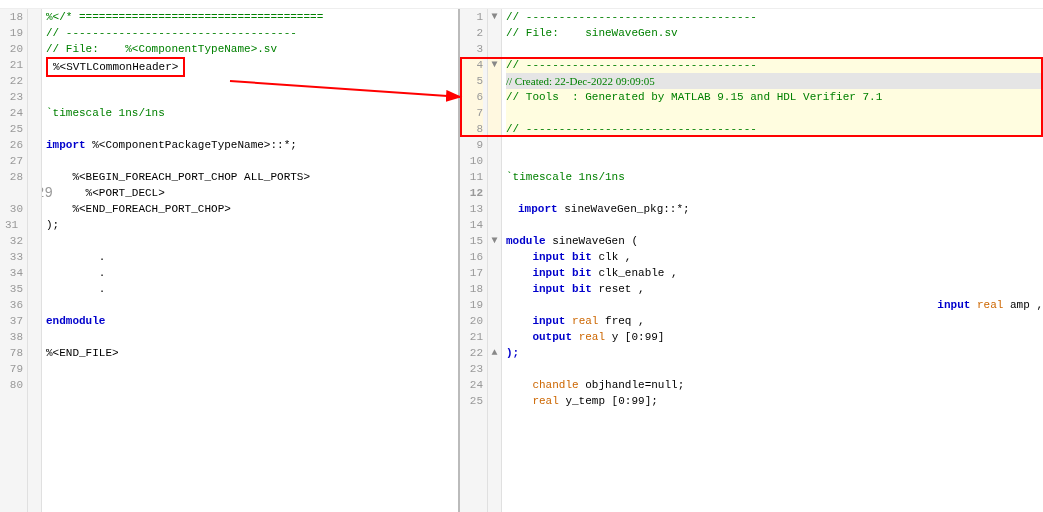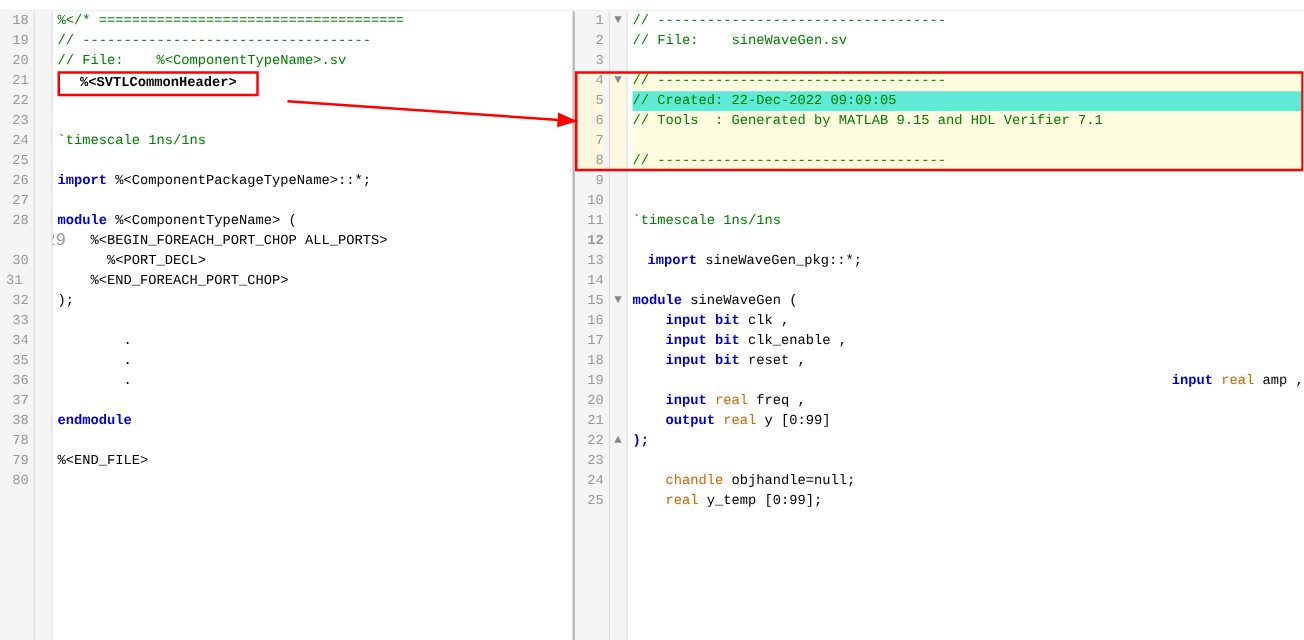--- a/index.html
+++ b/index.html
@@ -111,28 +111,27 @@
           <div style="height: 16px; line-height: 16px;"></div>
           <div style="height: 16px; line-height: 16px;"></div>
           <div style="height: 16px; line-height: 16px;"></div>
           <div style="height: 16px; line-height: 16px;"></div>
         </div>
 
       <div class="code-col" id="left-code">
           <div style="height: 16px; line-height: 16px; white-space: pre; font-size: 11px;"><span class="c-comment">%&lt;/* =====================================</span></div>
           <div style="height: 16px; line-height: 16px; white-space: pre; font-size: 11px;"><span class="c-comment">// -----------------------------------</span></div>
           <div style="height: 16px; line-height: 16px; white-space: pre; font-size: 11px;"><span class="c-comment">// File:    %&lt;ComponentTypeName&gt;.sv</span></div>
-          <div style="height: 16px; line-height: 16px; white-space: pre; font-size: 11px;"><span style="border:2px solid red;display:inline-block;padding:0 16px;font-weight:bold;">%&lt;SVTLCommonHeader&gt;</span></div>
+          <div style="height: 16px; line-height: 16px; white-space: pre; font-size: 11px;"><span style="border:2px solid red;display:inline-block;padding:0 5px;">%&lt;SVTLCommonHeader&gt;</span></div>
           <div style="height: 16px; line-height: 16px; white-space: pre; font-size: 11px;"></div>
           <div style="height: 16px; line-height: 16px; white-space: pre; font-size: 11px;"></div>
           <div style="height: 16px; line-height: 16px; white-space: pre; font-size: 11px;"><span class="c-comment">`timescale 1ns/1ns</span></div>
           <div style="height: 16px; line-height: 16px; white-space: pre; font-size: 11px;"></div>
           <div style="height: 16px; line-height: 16px; white-space: pre; font-size: 11px;"><span class="c-keyword">import</span> %&lt;ComponentPackageTypeName&gt;::*;</div>
           <div style="height: 16px; line-height: 16px; white-space: pre; font-size: 11px;"></div>
-          <div style="height: 16px; line-height: 16px; white-space: pre; font-size: 11px;"><span class="c-keyword">module</span> %&lt;ComponentTypeName&gt; (</div>
           <div style="height: 16px; line-height: 16px; white-space: pre; font-size: 11px;">    %&lt;BEGIN_FOREACH_PORT_CHOP ALL_PORTS&gt;</div>
           <div style="height: 16px; line-height: 16px; white-space: pre; font-size: 11px;">      %&lt;PORT_DECL&gt;</div>
           <div style="height: 16px; line-height: 16px; white-space: pre; font-size: 11px;">    %&lt;END_FOREACH_PORT_CHOP&gt;</div>
           <div style="height: 16px; line-height: 16px; white-space: pre; font-size: 11px;">);</div>
           <div style="height: 16px; line-height: 16px; white-space: pre; font-size: 11px;"></div>
           <div style="height: 16px; line-height: 16px; white-space: pre; font-size: 11px;">        .</div>
           <div style="height: 16px; line-height: 16px; white-space: pre; font-size: 11px;">        .</div>
           <div style="height: 16px; line-height: 16px; white-space: pre; font-size: 11px;">        .</div>
           <div style="height: 16px; line-height: 16px; white-space: pre; font-size: 11px;"></div>
           <div style="height: 16px; line-height: 16px; white-space: pre; font-size: 11px;"><span class="c-keyword">endmodule</span></div>
@@ -197,21 +196,21 @@
           <div style="height: 16px; line-height: 16px; font-size: 10px; color: rgb(136, 136, 136);"></div>
           <div style="height: 16px; line-height: 16px; font-size: 10px; color: rgb(136, 136, 136);"></div>
           <div style="height: 16px; line-height: 16px; font-size: 10px; color: rgb(136, 136, 136);"></div>
         </div>
 
       <div class="code-col" id="right-code">
           <div style="height: 16px; line-height: 16px; white-space: pre; font-size: 11px;"><span class="c-comment">// -----------------------------------</span></div>
           <div style="height: 16px; line-height: 16px; white-space: pre; font-size: 11px;"><span class="c-comment">// File:    sineWaveGen.sv</span></div>
           <div style="height: 16px; line-height: 16px; white-space: pre; font-size: 11px;"></div>
           <div style="height: 16px; line-height: 16px; white-space: pre; font-size: 11px; background: rgb(255, 253, 224);"><span class="c-comment">// -----------------------------------</span></div>
-          <div style="height: 16px; line-height: 16px; white-space: pre; font-size: 11px; background: #5eead4;"><span class="c-comment">// Created: 22-Dec-2022 09:09:05</span></div>
+          <div style="height: 16px; line-height: 16px; white-space: pre; font-size: 11px; background: #e5e5e5; font-family: Liberation Serif, serif;"><span class="c-comment">// Created: 22-Dec-2022 09:09:05</span></div>
           <div style="height: 16px; line-height: 16px; white-space: pre; font-size: 11px; background: rgb(255, 253, 224);"><span class="c-comment">// Tools  : Generated by MATLAB 9.15 and HDL Verifier 7.1</span></div>
           <div style="height: 16px; line-height: 16px; white-space: pre; font-size: 11px; background: rgb(255, 253, 224);"></div>
           <div style="height: 16px; line-height: 16px; white-space: pre; font-size: 11px; background: rgb(255, 253, 224);"><span class="c-comment">// -----------------------------------</span></div>
           <div style="height: 16px; line-height: 16px; white-space: pre; font-size: 11px;"></div>
           <div style="height: 16px; line-height: 16px; white-space: pre; font-size: 11px;"></div>
           <div style="height: 16px; line-height: 16px; white-space: pre; font-size: 11px;"><span class="c-comment">`timescale 1ns/1ns</span></div>
           <div style="height: 16px; line-height: 16px; white-space: pre; font-size: 11px;"></div>
           <div style="height: 16px; line-height: 16px; white-space: pre; font-size: 11px; margin-left: 12px;"><span class="c-keyword">import</span> sineWaveGen_pkg::*;</div>
           <div style="height: 16px; line-height: 16px; white-space: pre; font-size: 11px;"></div>
           <div style="height: 16px; line-height: 16px; white-space: pre; font-size: 11px;"><span class="c-keyword">module</span> sineWaveGen (</div>

